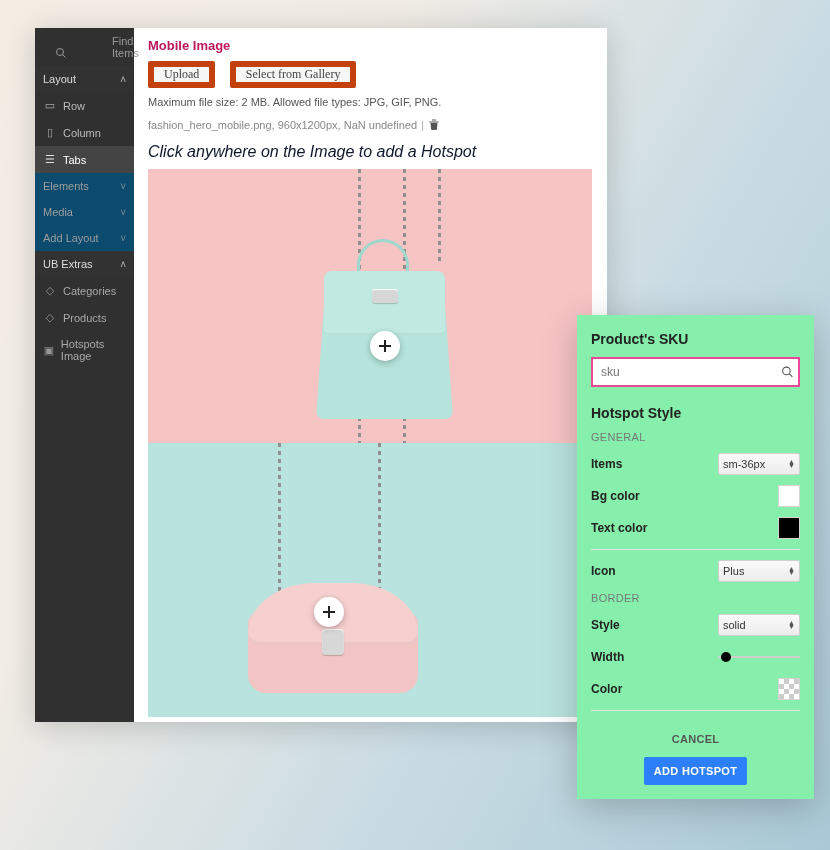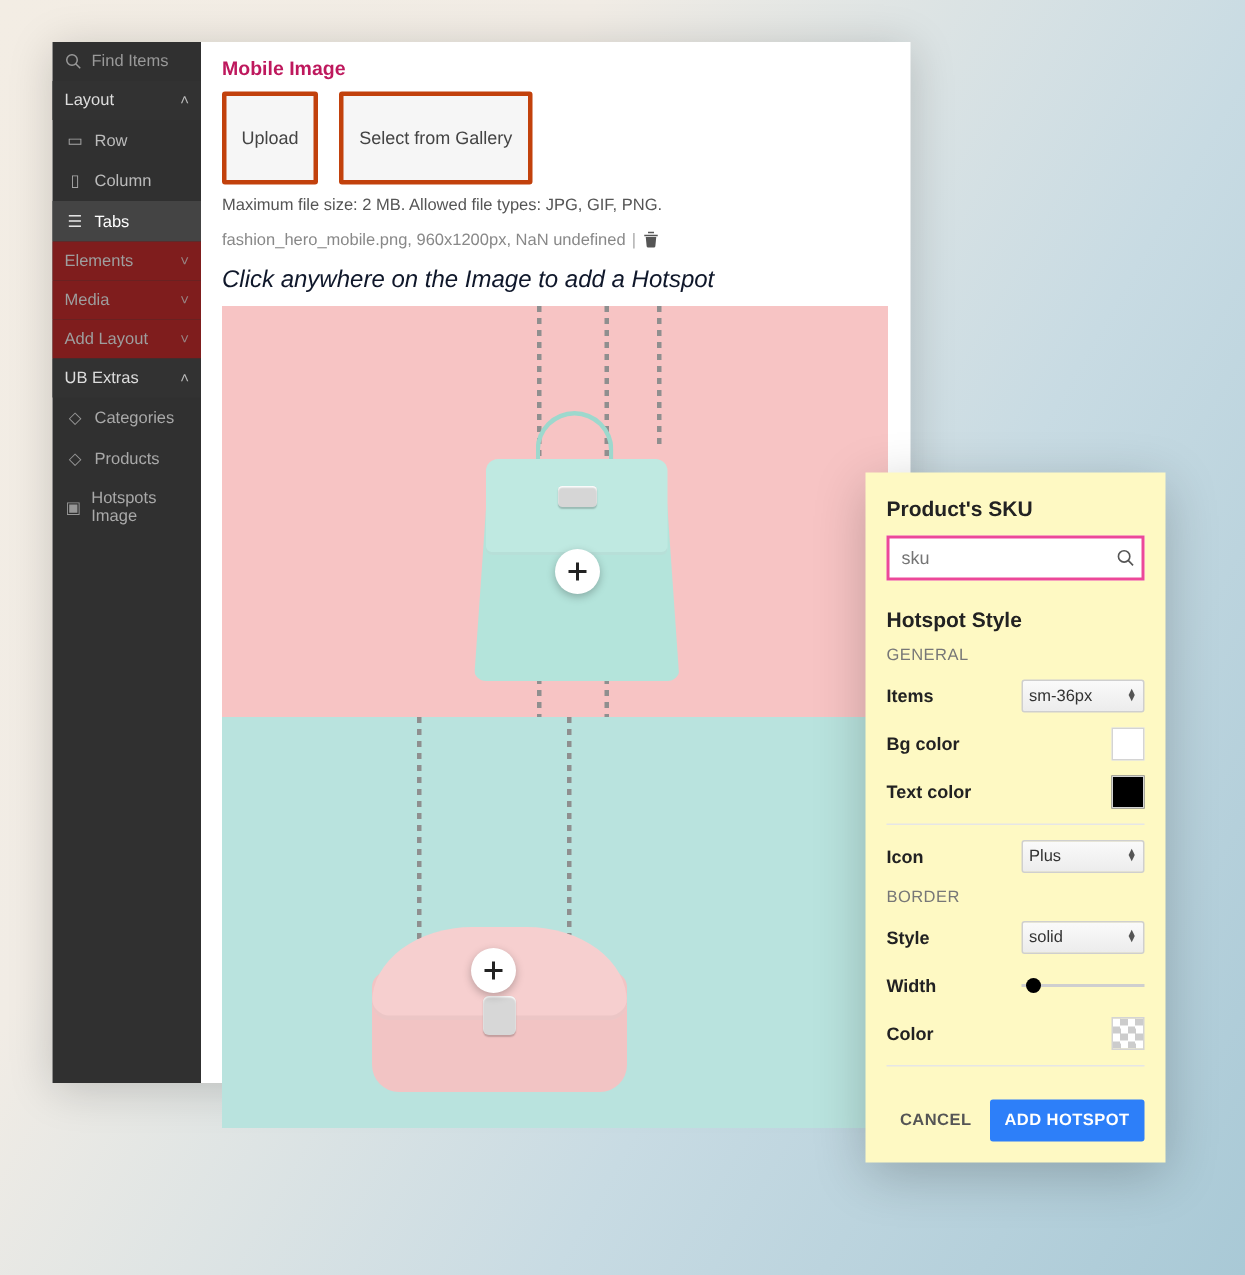--- a/index.html
+++ b/index.html
@@ -14,35 +14,35 @@
     top: 28px;
     left: 35px;
     width: 572px;
     height: 694px;
     background: #fff;
     box-shadow: 0 4px 28px rgba(0,0,0,.18);
     display: flex;
   }
   
   .sidebar { width: 99px; background: #303030; color: #ccc; font-size: 11px; display: flex; flex-direction: column; }
-  .sidebar-search { display:flex; align-items:flex-end; padding: 7px 8px; color:#999; }
+  .sidebar-search { display:flex; align-items:flex-end; padding: 7px 20px; color:#999;gap:39px; }
   .sidebar-search svg { flex: 0 0 auto; }
   .sidebar-search span { margin-left: 6px; }
-  .panel-header { padding: 7px 8px; color:#9e9e9e; background:#7f1d1d; display:flex; justify-content:space-between; align-items:center; cursor:pointer; }
+  .panel-header { padding: 7px 8px; color:#9e9e9e; background:#0c4a6e; display:flex; justify-content:space-between; align-items:center; cursor:pointer; }
   .panel-header.open { color:#ddd; background:#323232; }
   .panel-header .chev { font-size:10px; opacity:.8; }
   .tree-item { display:flex; align-items:center; padding: 7px 8px; color:#bbb; cursor:pointer; }
   .tree-item.lvl1 { padding-left: 8px; }
   .tree-item.active { background:#444; color:#fff; }
   .tree-item .icon { width:14px; display:inline-flex; justify-content:center; margin-right:6px; opacity:.85; }
   .tree-item.sub { color:#a9a9a9; }
   
   .main { flex:1; padding: 10px 14px; color:#333; }
   .section-title { font-size: 13px; font-weight:600; margin-bottom:8px; color:#be185d; }
-  .btn { display:inline-block; border:3px solid #c2410c; background:#f6f6f6; padding:21px 10px; font-size:12px; color:#444; border-radius:2px; cursor:pointer; }
+  .btn { display:inline-block; border:6px solid #c2410c; background:#f6f6f6; padding:0 10px; font-size:12px; color:#444; border-radius:2px; cursor:pointer;font-family:Liberation Serif, serif; }
   .btn + .btn { margin-left:10px; }
   .hint { font-size:11px; color:#555; margin-top:8px; }
   .file-line { font-size:11px; color:#888; margin-top:10px; display:flex; align-items:center; }
   .file-line .pipe { margin: 0 4px; color:#aaa; }
   .trash { display:inline-flex; cursor:pointer; color:#555; }
   .click-hint { font-size:16px; color:#0f172a; margin:12px 0 8px;font-style:italic; }
   .image-area { width: 444px; height: 548px; position:relative; }
   .img-half { position:relative; width:100%; height:50%; overflow:hidden; }
   .img-half.top { background:#f7c4c4; }
   .img-half.bot { background:#b9e3de; }
@@ -87,21 +87,21 @@
   .hotspot-marker {
     position:absolute; width:30px; height:30px; border-radius:50%; background:#fff; display:flex; align-items:center; justify-content:center; box-shadow:0 2px 6px rgba(0,0,0,.25); cursor:pointer; z-index:5;
   }
   .hotspot-marker::before, .hotspot-marker::after { content:""; position:absolute; background:#222; }
   .hotspot-marker::before { width:12px; height:2px; }
   .hotspot-marker::after  { width:2px; height:12px; }
   .hs1 { left:222px; top:162px; }
   .hs2 { left:166px; top:154px; }
   
   .float-panel {
-    position:absolute; left:577px; top:315px; width:200px; background:#fef9c3; box-shadow:0 8px 34px rgba(0,0,0,.22); padding:16px 14px 14px; color:#222;
+    position:absolute; left:577px; top:315px; width:237px; background:#86efac; box-shadow:0 8px 34px rgba(0,0,0,.22); padding:16px 14px 14px; color:#222;
   }
   .fp-heading { font-size:14px; font-weight:700; margin-bottom:10px; }
   .sku-input-row { position:relative; margin-bottom:18px; }
   .sku-input { width:100%; border:2px solid #ec4899; padding:6px 26px 6px 8px; font-size:12px; color:#888; }
   .sku-search-btn { position:absolute; right:6px; top:50%; transform:translateY(-50%); display:flex; color:#555; cursor:pointer; }
   .subheading { font-size:11px; letter-spacing:.3px; color:#777; margin:8px 0 8px; text-transform:uppercase; }
   .form-row { display:flex; justify-content:space-between; align-items:center; font-size:12px; margin:10px 0; }
   .form-row .label { color:#222; font-weight:600; font-size:12px; }
   .select {
     width:82px; height:22px; border:1px solid #cfcfcf; background:linear-gradient(#fafafa,#ececec); font-size:11px; padding:0 4px; color:#333;
@@ -109,21 +109,21 @@
   }
   .select .caret { display:flex; flex-direction:column; line-height:4px; font-size:7px; color:#555; }
   .swatch { width:22px; height:22px; border:1px solid #d4d4d4; cursor:pointer; }
   .swatch.white { background:#fff; }
   .swatch.black { background:#000; }
   .swatch.transp { background: repeating-conic-gradient(#ccc 0 25%, #fff 0 50%) 0 0/10px 10px; }
   .divider { height:1px; background:#e6e6e6; margin:10px 0 6px; }
   .slider-row { width:82px; height:22px; display:flex; align-items:center; }
   .slider-track { flex:1; height:2px; background:#cfcfcf; position:relative; }
   .slider-thumb { position:absolute; left:8px; top:50%; transform:translate(-50%,-50%); width:10px; height:10px; background:#000; border-radius:50%; }
-  .actions { display:flex; justify-content:flex-end; gap:12px; margin-top:22px; align-items:center; }
+  .actions { display:flex; justify-content:flex-start; gap:12px; margin-top:22px; align-items:center;flex-direction:column; }
   .link-btn { font-size:11px; font-weight:700; color:#555; letter-spacing:.3px; cursor:pointer; }
   .primary-btn { background:#2d7ff9; color:#fff; font-size:11px; font-weight:700; letter-spacing:.3px; padding:8px 10px; border-radius:2px; cursor:pointer; }
 </style>
 </head>
 <body>
 
 <div class="app-window">
 
   <aside class="sidebar">
     <div class="sidebar-search">

